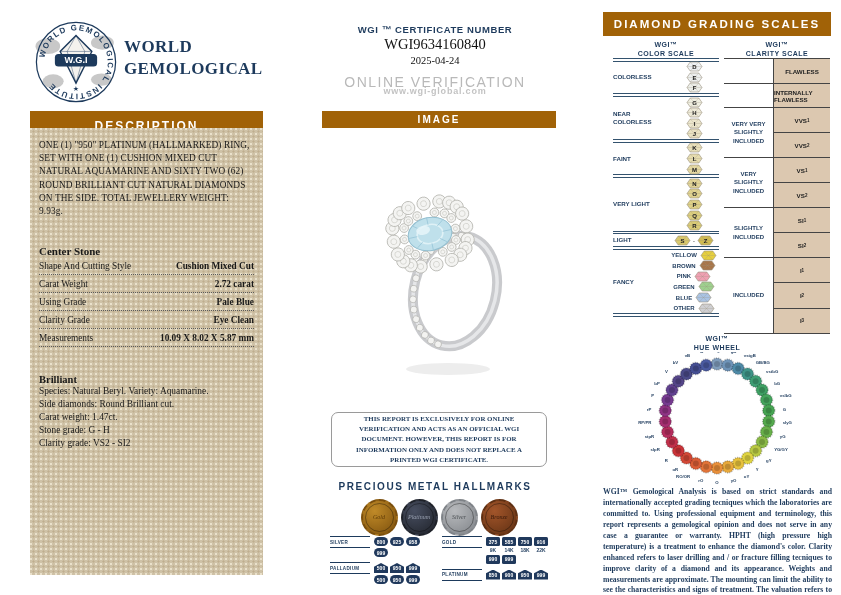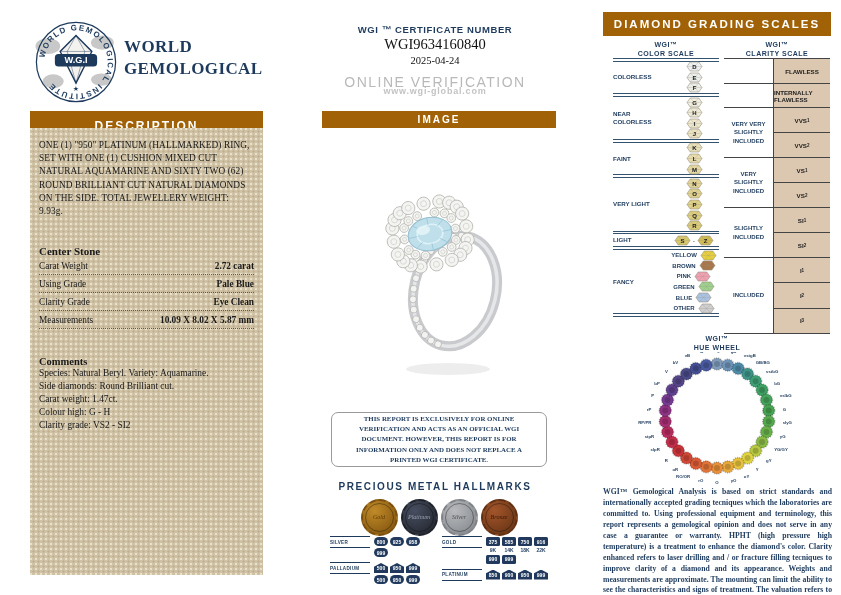--- a/index.html
+++ b/index.html
@@ -130,42 +130,46 @@
     <div>GEMOLOGICAL</div>
   </div>
 
   <div id="description-bar" class="bar">DESCRIPTION</div>
 
   <div id="beige-panel">
     <div class="desc-body">ONE (1) "950" PLATINUM (HALLMARKED) RING, SET WITH ONE (1) CUSHION MIXED CUT NATURAL AQUAMARINE AND SIXTY TWO (62) ROUND BRILLIANT CUT NATURAL DIAMONDS ON THE SIDE. TOTAL JEWELLERY WEIGHT: 9.93g.</div>
     <div class="cs-title">Center Stone</div>
     <div id="cs-table">
         <div class="cs-row">
+          <span class="cs-label">Shape And Cutting Style</span>
+          <span class="cs-value">Cushion Mixed Cut</span>
+        </div>
+        <div class="cs-row">
           <span class="cs-label">Carat Weight</span>
           <span class="cs-value">2.72 carat</span>
         </div>
         <div class="cs-row">
           <span class="cs-label">Using Grade</span>
           <span class="cs-value">Pale Blue</span>
         </div>
         <div class="cs-row">
           <span class="cs-label">Clarity Grade</span>
           <span class="cs-value">Eye Clean</span>
         </div>
         <div class="cs-row">
           <span class="cs-label">Measurements</span>
           <span class="cs-value">10.09 X 8.02 X 5.87 mm</span>
         </div>
       </div>
-    <div class="comments-title">Comments</div>
+    <div class="comments-title">Brilliant</div>
     <div id="comments-list">
         <div class="comment-line">Species: Natural Beryl. Variety: Aquamarine.</div>
         <div class="comment-line">Side diamonds: Round Brilliant cut.</div>
         <div class="comment-line">Carat weight: 1.47ct.</div>
-        <div class="comment-line">Colour high: G - H</div>
+        <div class="comment-line">Stone grade: G - H</div>
         <div class="comment-line">Clarity grade: VS2 - SI2</div>
       </div>
   </div>
 
   <div id="cert-label" class="mid-center">WGI ™ CERTIFICATE NUMBER</div>
   <div id="cert-number" class="mid-center">WGI9634160840</div>
   <div id="cert-date" class="mid-center">2025-04-24</div>
   <div id="verify-label" class="mid-center">ONLINE VERIFICATION</div>
   <div id="verify-url" class="mid-center">www.wgi-global.com</div>
   <div id="image-bar" class="bar">IMAGE</div>

